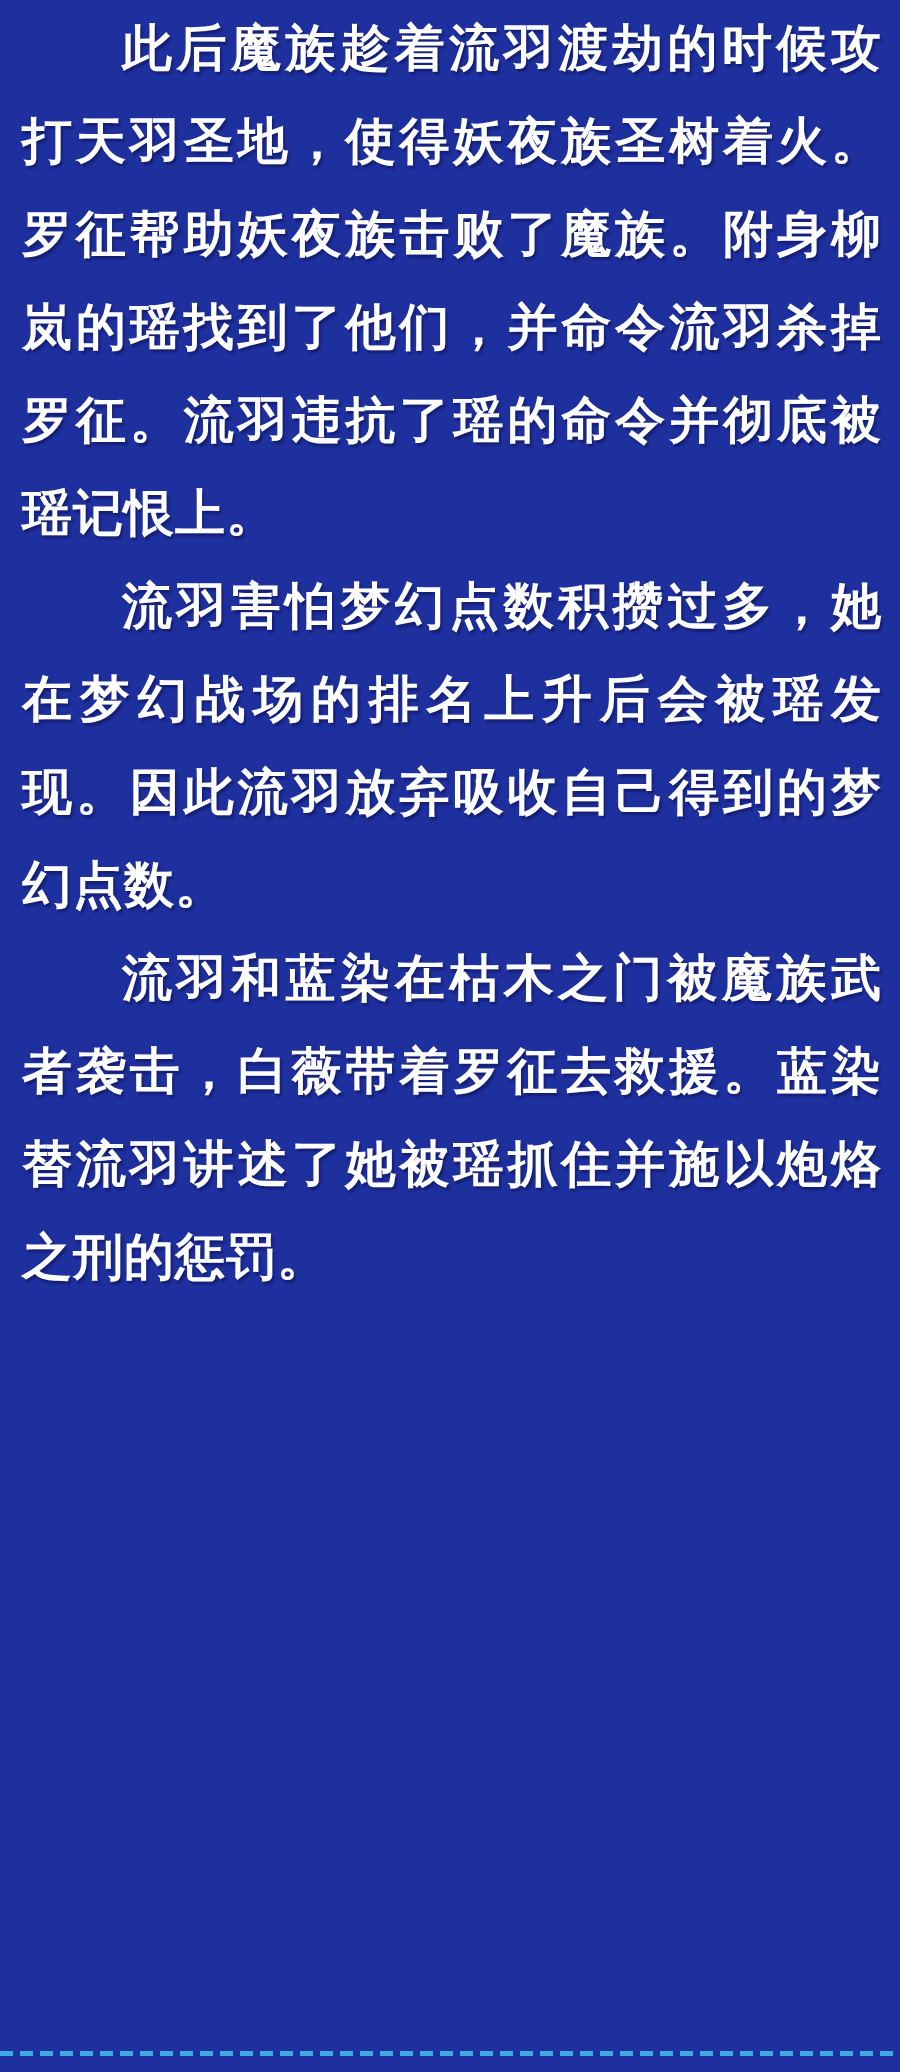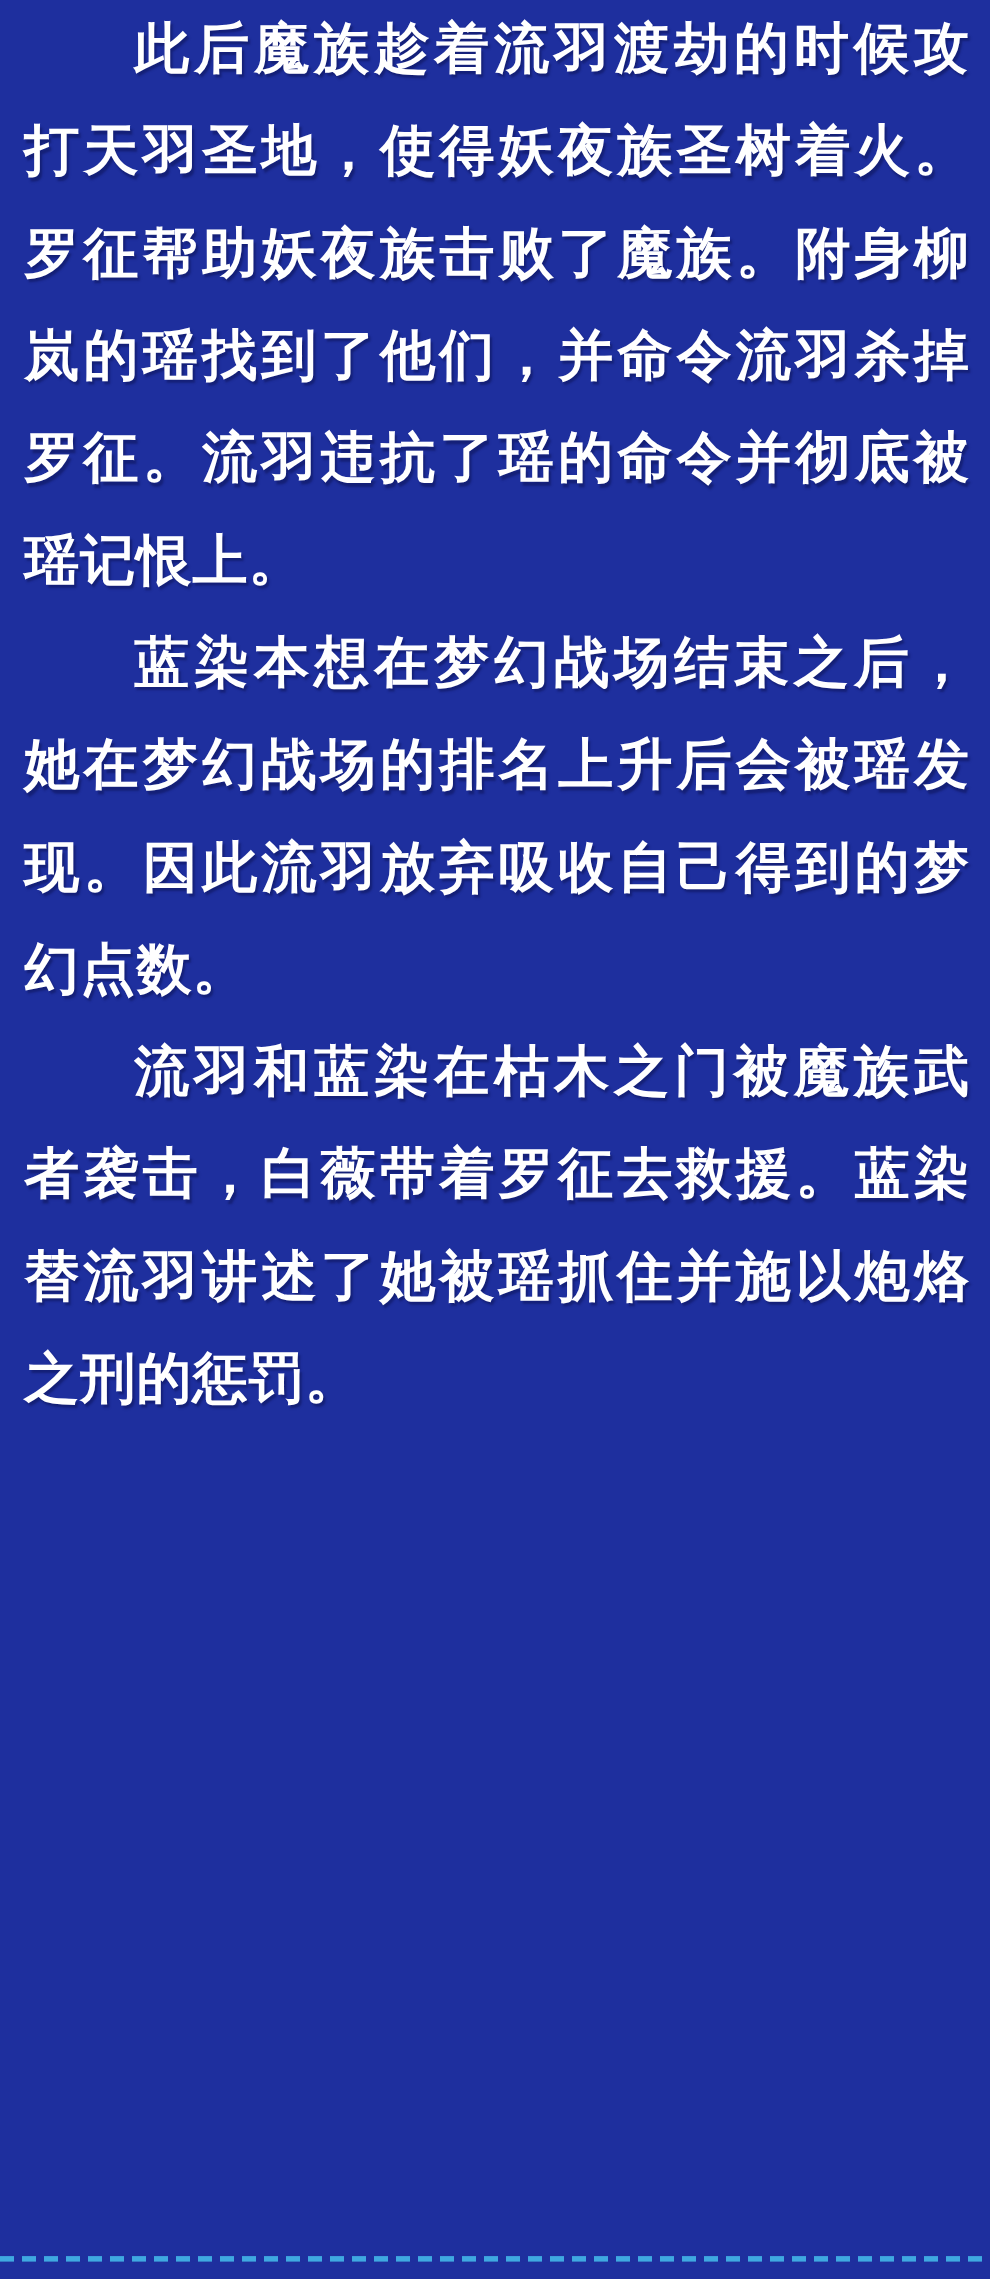--- a/index.html
+++ b/index.html
@@ -5,21 +5,21 @@
   html, body {
     margin: 0;
     padding: 0;
   }
   .page {
     position: relative;
     width: 900px;
     height: 2072px;
     background: var(--bg, #1e2f9e);
     overflow: hidden;
-    font-family: Liberation Mono, monospace;
+    font-family: Liberation Sans, sans-serif;
   }
   .text-block {
     padding: 2px 18px 0 22px;
   }
   .para {
     margin: 0;
     color: var(--fg, #ffffff);
     font-weight: 700;
     font-size: 50px;
     line-height: 93px;
@@ -42,18 +42,18 @@
       transparent 20px
     );
   }
 </style>
 </head>
 <body>
 
 <div class="page" style="--bg: #1e2f9e; --fg: #ffffff; --divider: #3fa9e1;">
   <div class="text-block">
     <p class="para">此后魔族趁着流羽渡劫的时候攻打天羽圣地，使得妖夜族圣树着火。罗征帮助妖夜族击败了魔族。附身柳岚的瑶找到了他们，并命令流羽杀掉罗征。流羽违抗了瑶的命令并彻底被瑶记恨上。</p>
-    <p class="para">蓝染本想在梦幻战场结束之后，她在梦幻战场的排名上升后会被瑶发现。因此流羽放弃吸收自己得到的梦幻点数。</p>
+    <p class="para">流羽害怕梦幻点数积攒过多，她在梦幻战场的排名上升后会被瑶发现。因此流羽放弃吸收自己得到的梦幻点数。</p>
     <p class="para">流羽和蓝染在枯木之门被魔族武者袭击，白薇带着罗征去救援。蓝染替流羽讲述了她被瑶抓住并施以炮烙之刑的惩罚。</p>
 
   </div>
   <div class="divider"></div>
 </div>
 
 </body></html>

